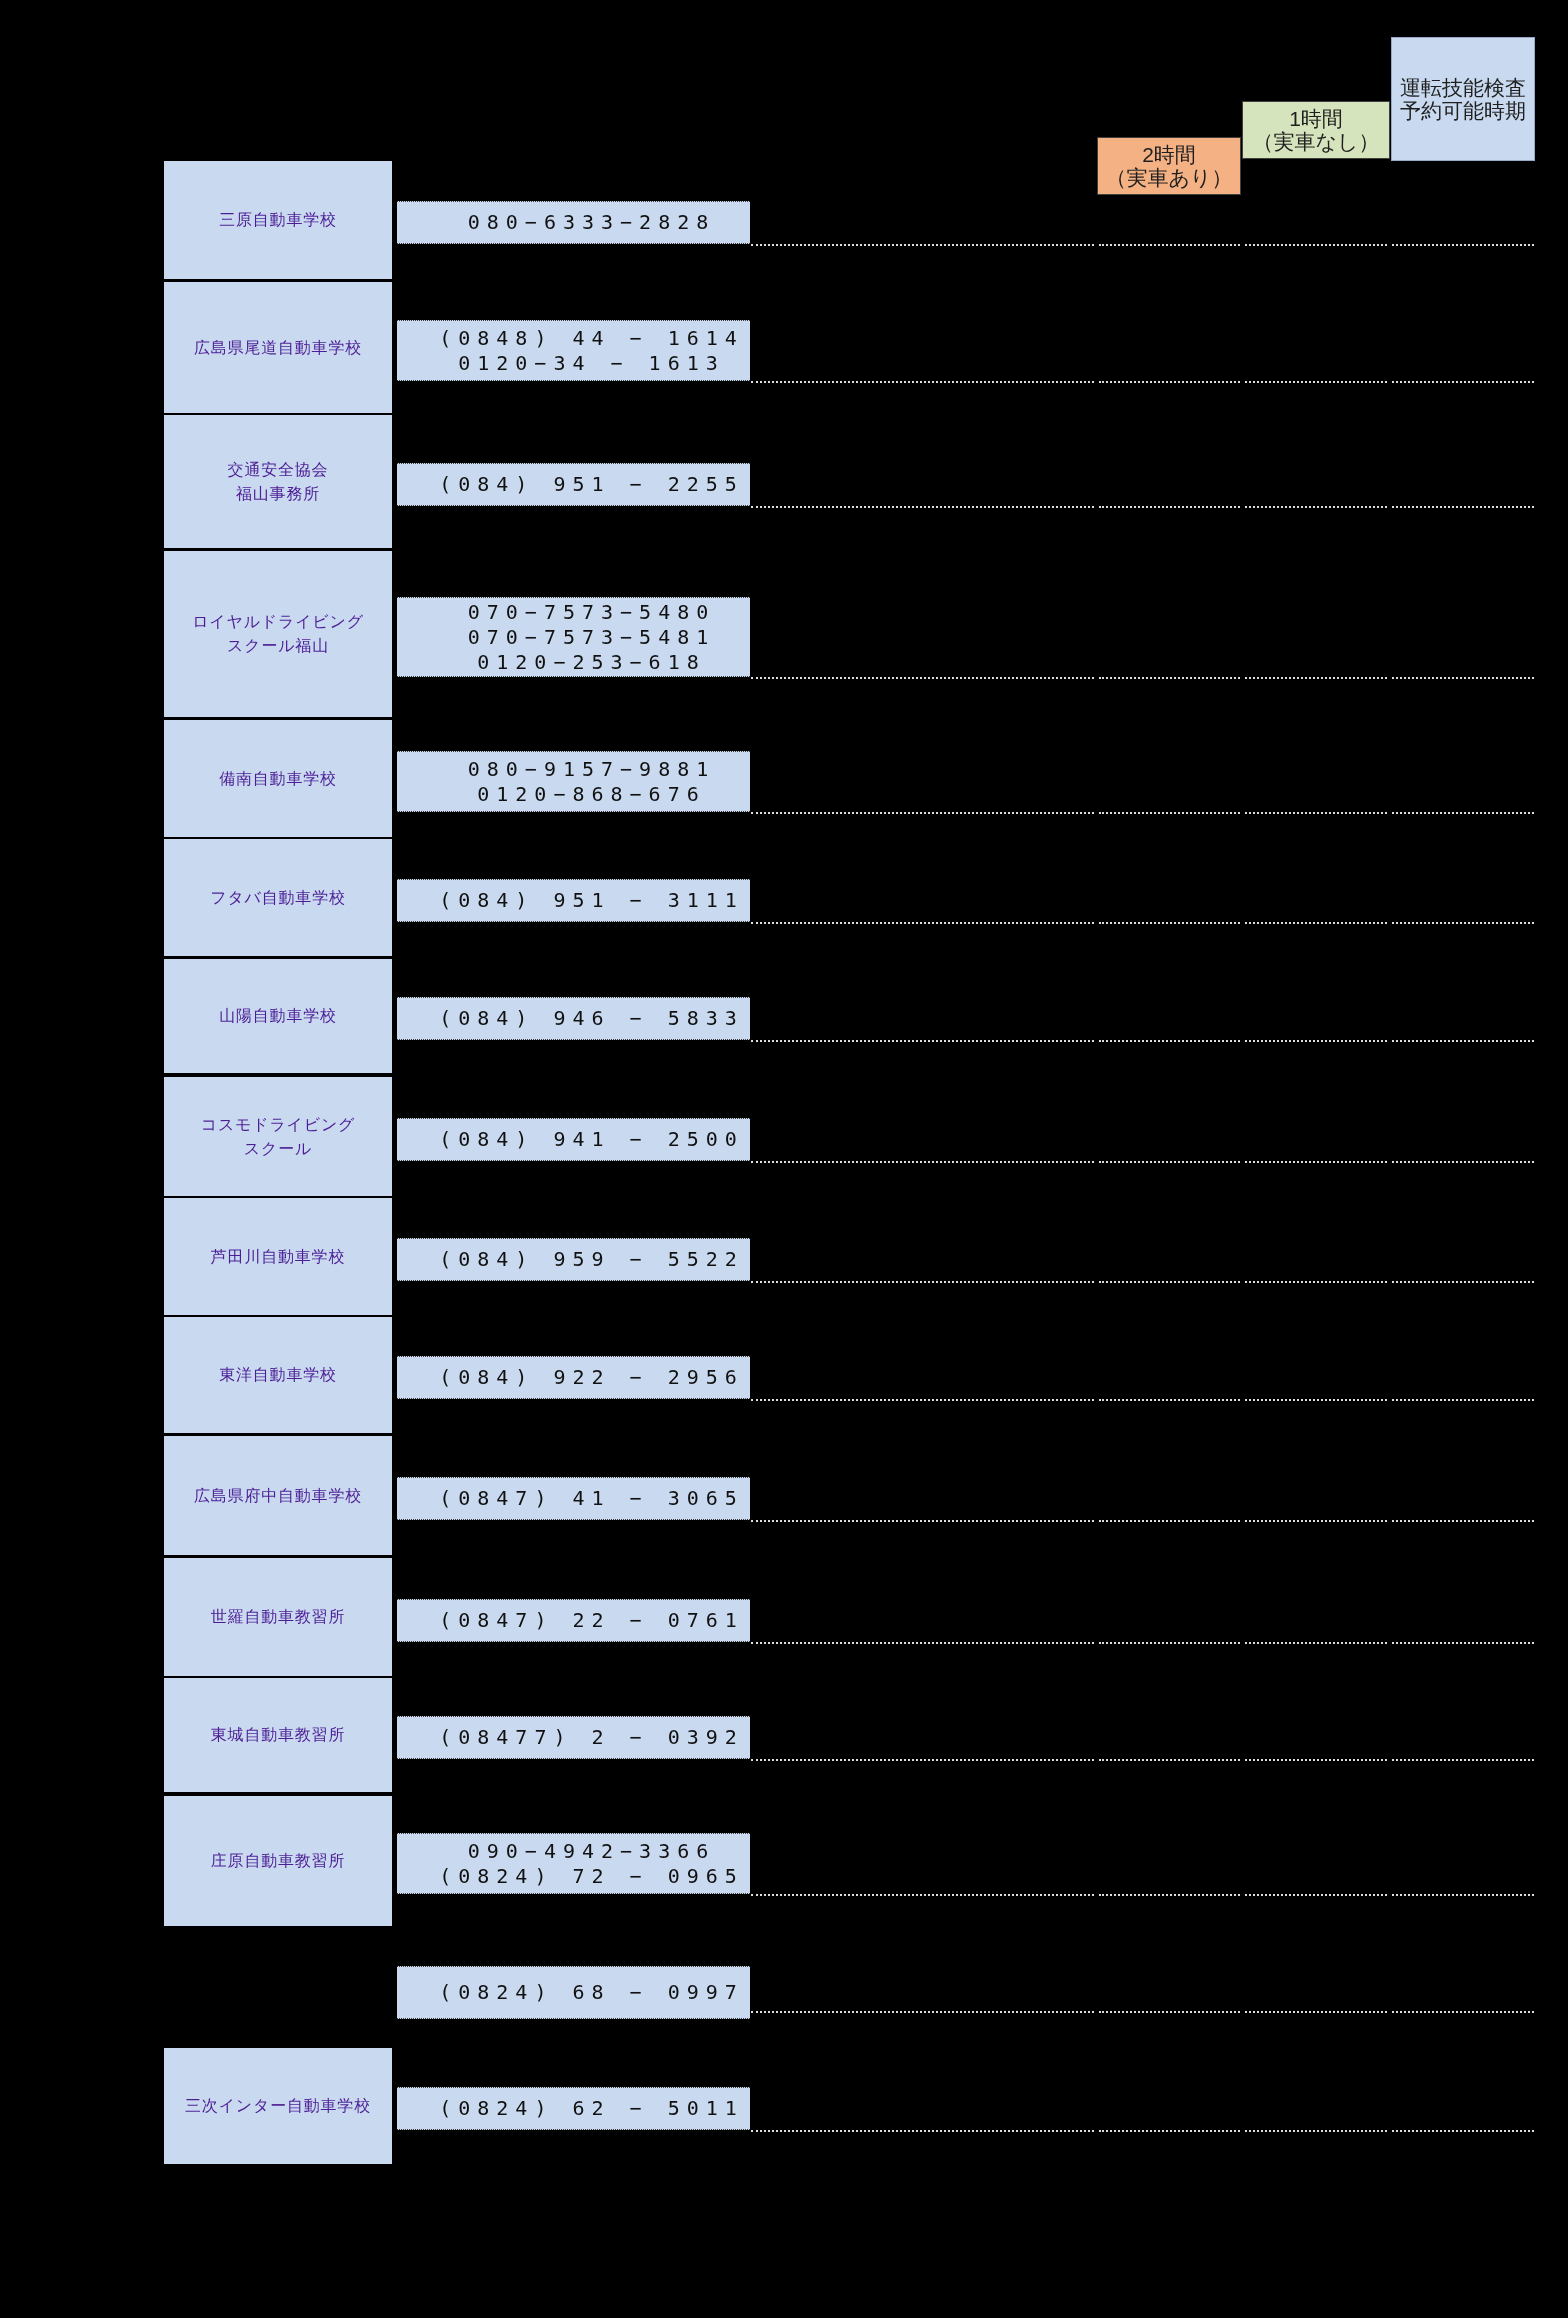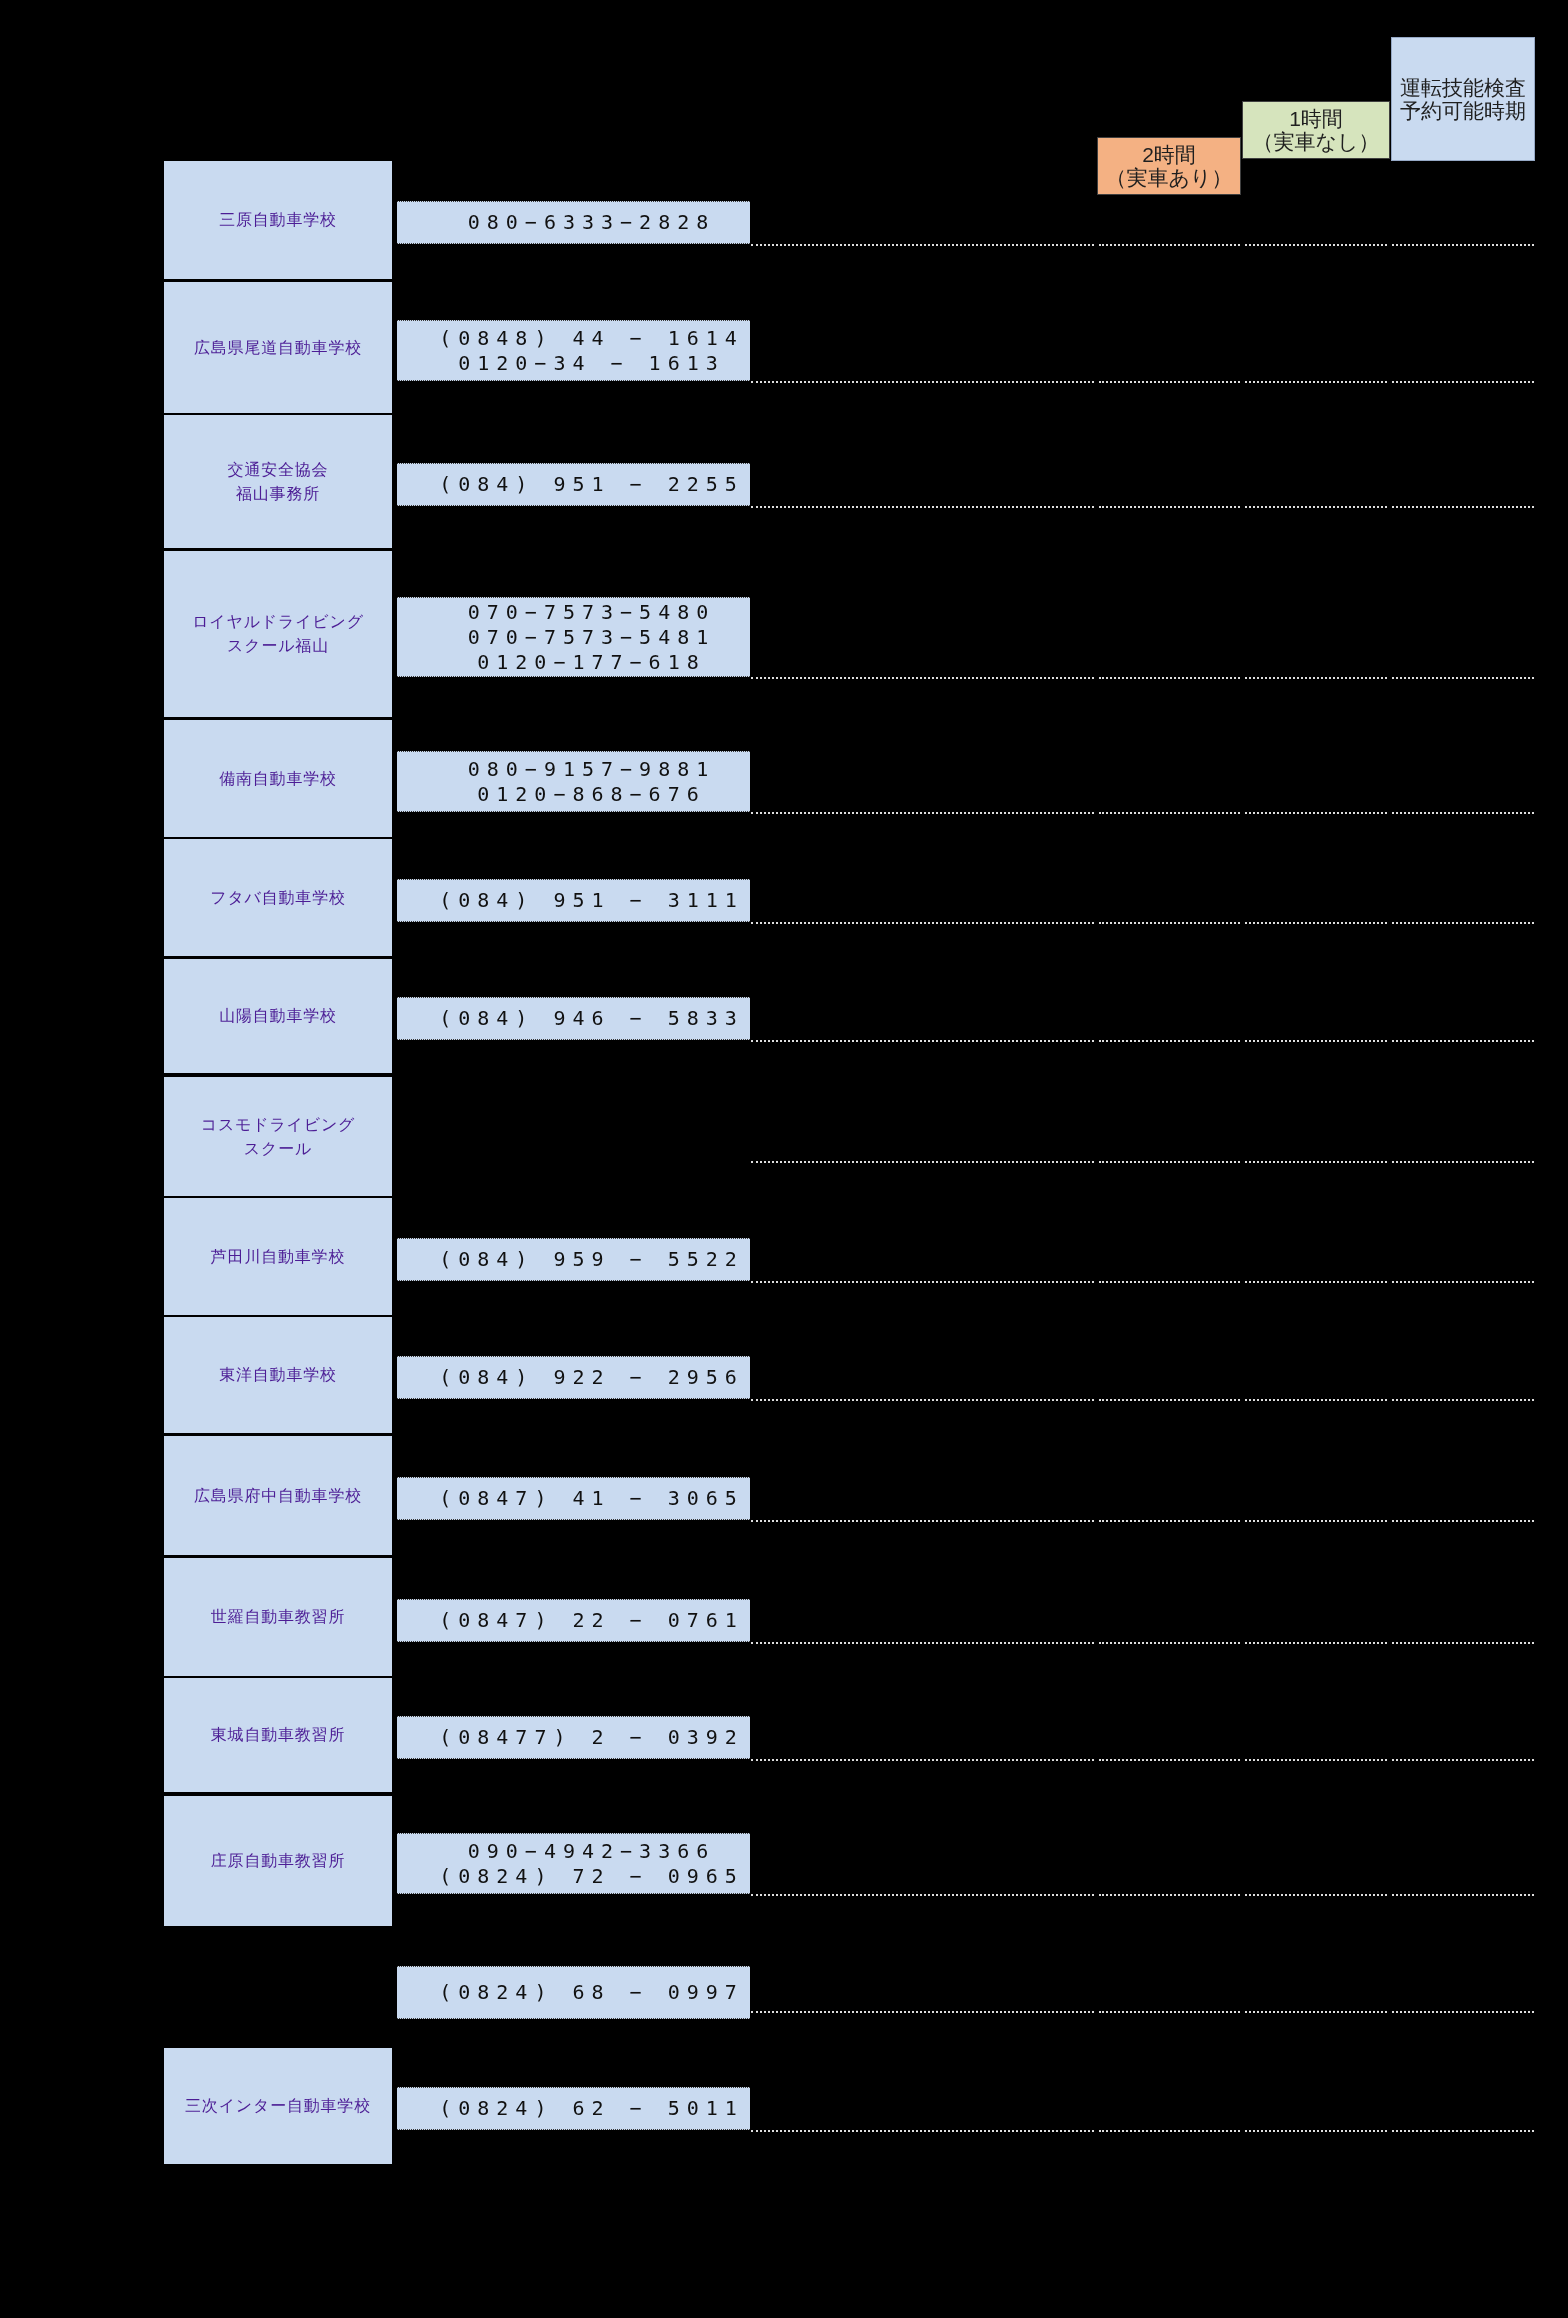--- a/index.html
+++ b/index.html
@@ -97,21 +97,21 @@
   </div>
 
   <div class="row" style="top:551px;height:166px">
     <div class="name-cell">
       <div>ロイヤルドライビング</div>
       <div>スクール福山</div>
     </div>
     <div class="phone-cell" style="top:46px;height:80px">
       <div>070−7573−5480</div>
       <div>070−7573−5481</div>
-      <div>0120−177−618</div>
+      <div>0120−253−618</div>
     </div>
     <div class="rline" style="top:126px">
         <span class="s1"></span>
         <span class="s2"></span>
         <span class="s3"></span>
         <span class="s4"></span>
       </div>
   </div>
 
   <div class="row" style="top:720px;height:117px">
@@ -164,20 +164,24 @@
         <span class="s3"></span>
         <span class="s4"></span>
       </div>
   </div>
 
   <div class="row" style="top:1077px;height:119px">
     <div class="name-cell">
       <div>コスモドライビング</div>
       <div>スクール</div>
     </div>
+    <div class="phone-cell" style="top:41px;height:43px">
+      <div>(084) 941 − 2500</div>
+
+    </div>
     <div class="rline" style="top:84px">
         <span class="s1"></span>
         <span class="s2"></span>
         <span class="s3"></span>
         <span class="s4"></span>
       </div>
   </div>
 
   <div class="row" style="top:1198px;height:117px">
     <div class="name-cell">

